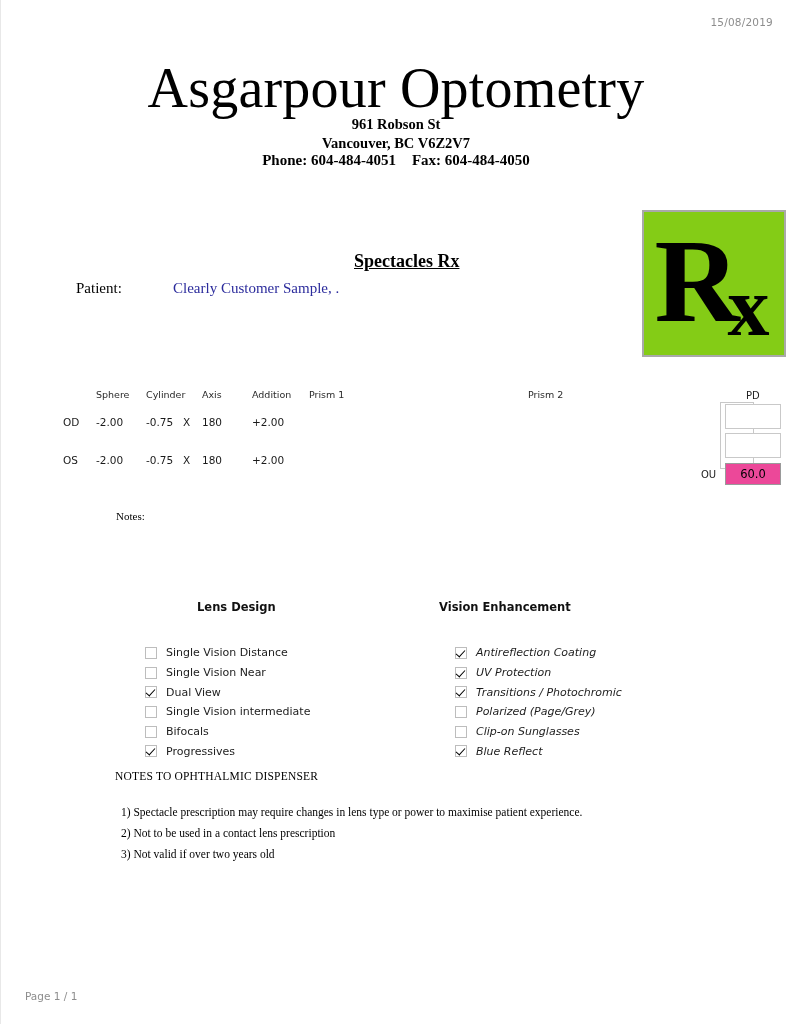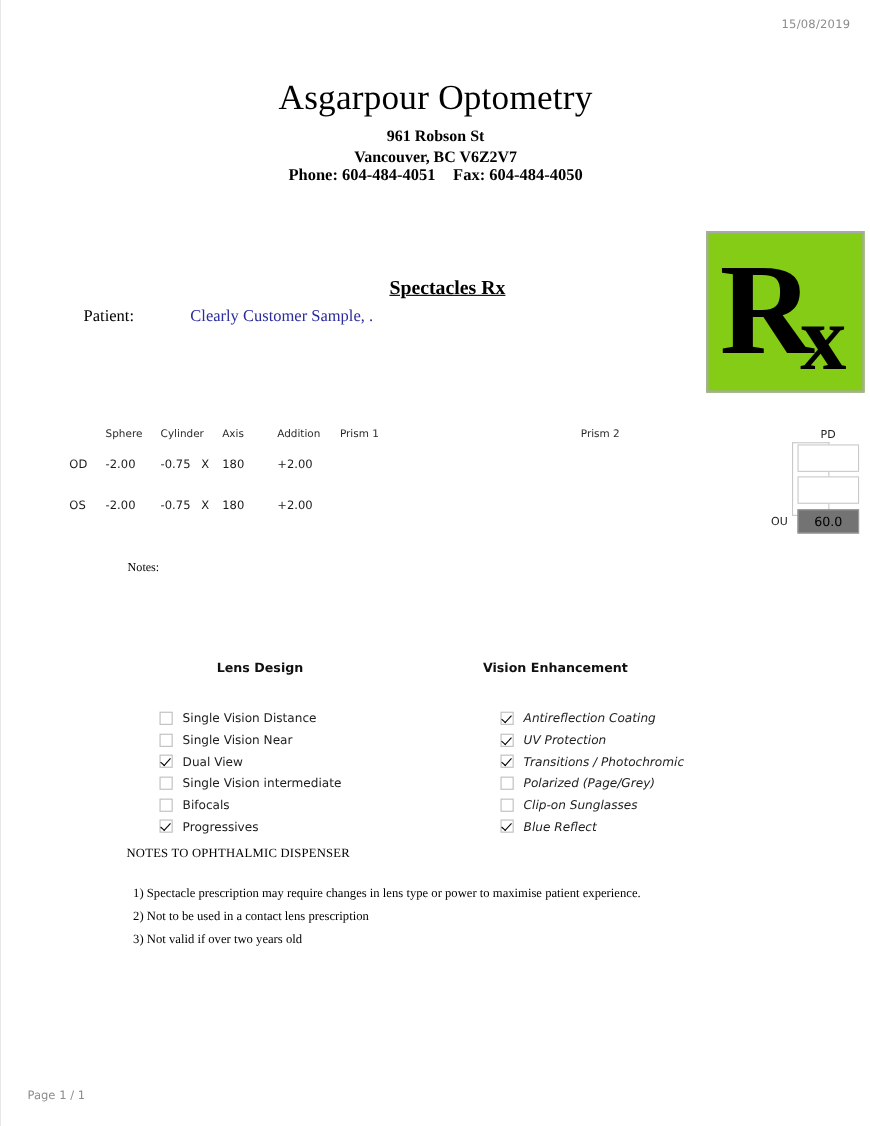--- a/index.html
+++ b/index.html
@@ -37,21 +37,21 @@
     letter-spacing: .2px;
   }
 
   
   .clinic-name {
     position: absolute;
     left: 0; right: 0;
     top: 62px;
     text-align: center;
     font-family: "Liberation Serif", serif;
-    font-size: 32px;
+    font-size: 56px;
     line-height: 52px;
     font-weight: normal;
     letter-spacing: .2px;
   }
   .clinic-addr {
     position: absolute;
     left: 0; right: 0;
     top: 115px;
     text-align: center;
     font-size: 14.5px;
@@ -215,21 +215,21 @@
     top: 79px;
     font-size: 10px;
   }
   .pd-ou-box {
     position: absolute;
     left: 24px;
     top: 73px;
     width: 56px;
     height: 22px;
     border: 1px solid #9a9a9a;
-    background: #737373;
+    background: #ec4899;
     box-sizing: border-box;
     display: flex;
     align-items: center;
     justify-content: center;
     font-size: 11.5px;
     color: #000;
   }
 
   
   .notes-label {

